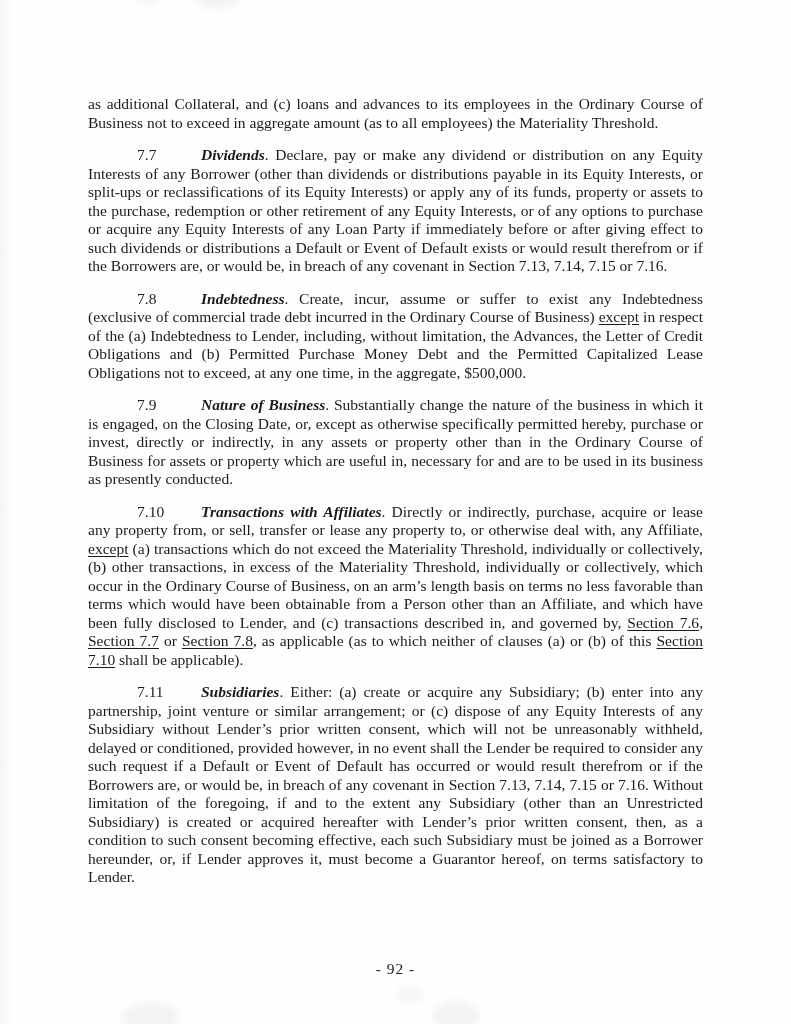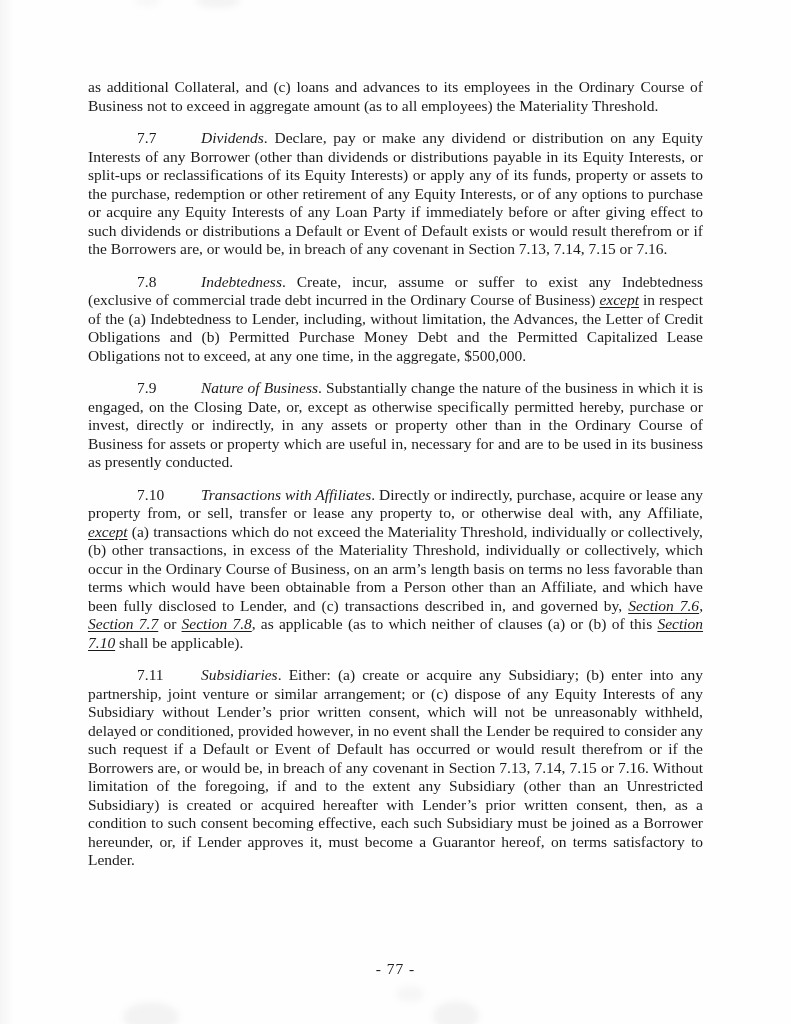--- a/index.html
+++ b/index.html
@@ -23,31 +23,31 @@
     filter: blur(3px);
   }
   .smudge.s-top    { left: 196px; top: -6px;   width: 44px; height: 14px; }
   .smudge.s-top2   { left: 134px; top: -4px;   width: 26px; height: 10px; background: rgba(60,60,60,0.035); }
   .smudge.s-bot1   { left: 123px; top: 1002px; width: 56px; height: 30px; }
   .smudge.s-bot2   { left: 396px; top: 986px;  width: 28px; height: 16px; background: rgba(60,60,60,0.045); }
   .smudge.s-bot3   { left: 433px; top: 1001px; width: 46px; height: 30px; }
   .content {
     position: absolute;
     left: 88px;
-    top: 78px;
+    top: 95px;
     width: 615px;
     text-align: justify;
     font-size: 15.5px;
     line-height: 18.5px;
   }
   p.para { margin: 0 0 14px 0; padding: 0; }
   p.para.section { text-indent: 40px; }
   .secnum { display: inline-block; width: 64px; text-indent: 0; margin-left: 9px; }
-  .seg-title { font-weight: normal; font-style: italic; }
-  .seg-underline { text-decoration: underline; text-underline-offset: 2px; font-style: italic; }
+  .seg-title { font-weight: bold; font-style: italic; }
+  .seg-underline { text-decoration: underline; text-underline-offset: 2px; }
   .page-number {
     position: absolute;
     top: 960px;
     left: 0;
     width: 100%;
     text-align: center;
     font-size: 15.5px;
     letter-spacing: 1px;
   }
 </style>
@@ -65,14 +65,14 @@
   <div class="content">
 
   <p class="para"><span class="seg-normal">as additional Collateral, and (c) loans and advances to its employees in the Ordinary Course of Business not to exceed in aggregate amount (as to all employees) the Materiality Threshold.</span></p>
       <p class="para section"><span class="secnum">7.7</span><span class="seg-title">Dividends</span><span class="seg-normal">.  Declare, pay or make any dividend or distribution on any Equity Interests of any Borrower (other than dividends or distributions payable in its Equity Interests, or split-ups or reclassifications of its Equity Interests) or apply any of its funds, property or assets to the purchase, redemption or other retirement of any Equity Interests, or of any options to purchase or acquire any Equity Interests of any Loan Party if immediately before or after giving effect to such dividends or distributions a Default or Event of Default exists or would result therefrom or if the Borrowers are, or would be, in breach of any covenant in Section 7.13, 7.14, 7.15 or 7.16.</span></p>
       <p class="para section"><span class="secnum">7.8</span><span class="seg-title">Indebtedness</span><span class="seg-normal">.  Create, incur, assume or suffer to exist any Indebtedness (exclusive of commercial trade debt incurred in the Ordinary Course of Business) </span><span class="seg-underline">except</span><span class="seg-normal"> in respect of the (a) Indebtedness to Lender, including, without limitation, the Advances, the Letter of Credit Obligations and (b) Permitted Purchase Money Debt and the Permitted Capitalized Lease Obligations not to exceed, at any one time, in the aggregate, $500,000.</span></p>
       <p class="para section"><span class="secnum">7.9</span><span class="seg-title">Nature of Business</span><span class="seg-normal">.  Substantially change the nature of the business in which it is engaged, on the Closing Date, or, except as otherwise specifically permitted hereby, purchase or invest, directly or indirectly, in any assets or property other than in the Ordinary Course of Business for assets or property which are useful in, necessary for and are to be used in its business as presently conducted.</span></p>
       <p class="para section"><span class="secnum">7.10</span><span class="seg-title">Transactions with Affiliates</span><span class="seg-normal">.  Directly or indirectly, purchase, acquire or lease any property from, or sell, transfer or lease any property to, or otherwise deal with, any Affiliate, </span><span class="seg-underline">except</span><span class="seg-normal"> (a) transactions which do not exceed the Materiality Threshold, individually or collectively, (b) other transactions, in excess of the Materiality Threshold, individually or collectively, which occur in the Ordinary Course of Business, on an arm’s length basis on terms no less favorable than terms which would have been obtainable from a Person other than an Affiliate, and which have been fully disclosed to Lender, and (c) transactions described in, and governed by, </span><span class="seg-underline">Section 7.6</span><span class="seg-normal">, </span><span class="seg-underline">Section 7.7</span><span class="seg-normal"> or </span><span class="seg-underline">Section 7.8</span><span class="seg-normal">, as applicable (as to which neither of clauses (a) or (b) of this </span><span class="seg-underline">Section 7.10</span><span class="seg-normal"> shall be applicable).</span></p>
       <p class="para section"><span class="secnum">7.11</span><span class="seg-title">Subsidiaries</span><span class="seg-normal">.  Either: (a) create or acquire any Subsidiary; (b) enter into any partnership, joint venture or similar arrangement; or (c) dispose of any Equity Interests of any Subsidiary without Lender’s prior written consent, which will not be unreasonably withheld, delayed or conditioned, provided however, in no event shall the Lender be required to consider any such request if a Default or Event of Default has occurred or would result therefrom or if the Borrowers are, or would be, in breach of any covenant in Section 7.13, 7.14, 7.15 or 7.16. Without limitation of the foregoing, if and to the extent any Subsidiary (other than an Unrestricted Subsidiary) is created or acquired hereafter with Lender’s prior written consent, then, as a condition to such consent becoming effective, each such Subsidiary must be joined as a Borrower hereunder, or, if Lender approves it, must become a Guarantor hereof, on terms satisfactory to Lender.</span></p>
     </div>
 
-  <div class="page-number">- 77 -</div>
+  <div class="page-number">- 92 -</div>
 </div>
 
 </body></html>

